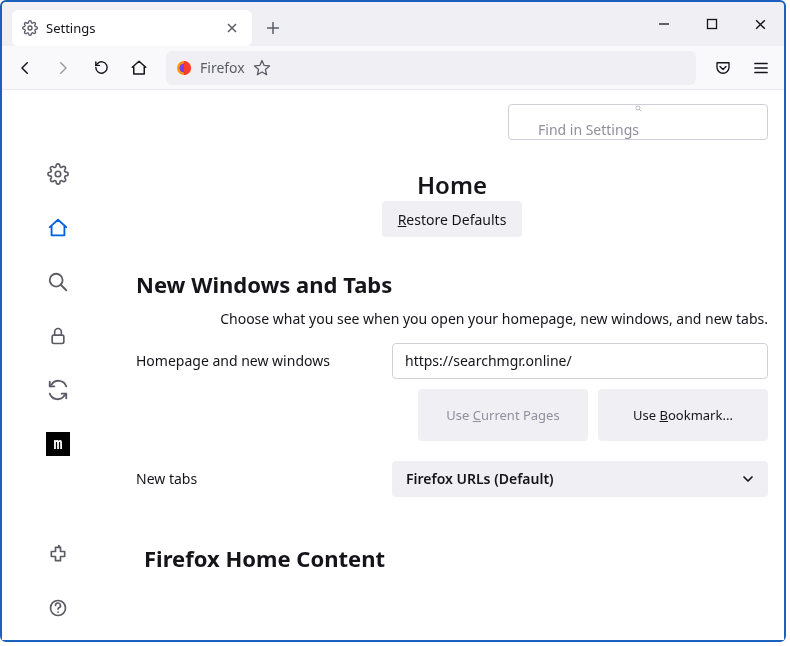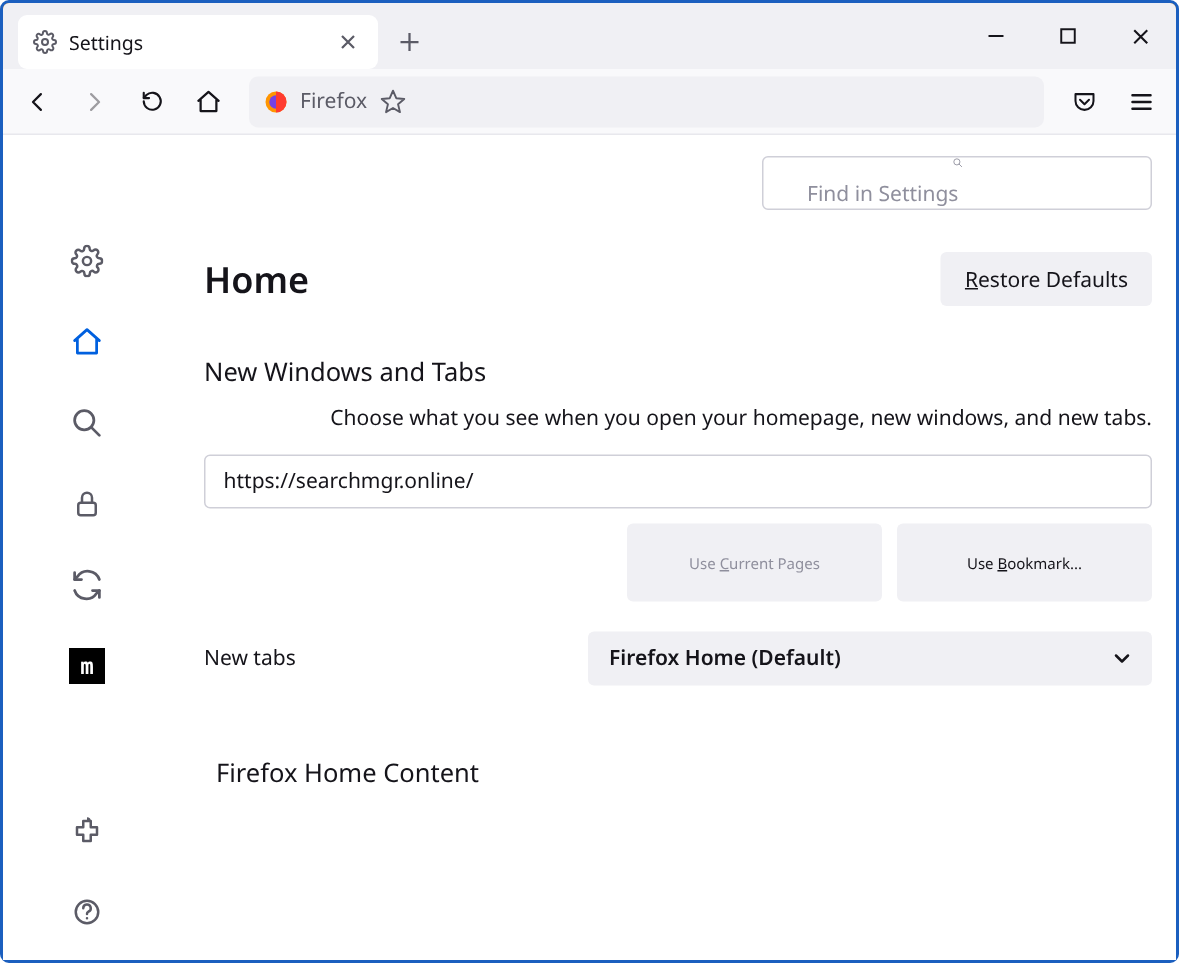--- a/index.html
+++ b/index.html
@@ -29,35 +29,35 @@
     .sb-item { width: 28px; height: 28px; display: flex; align-items: center; justify-content: center; cursor: pointer; color: #5b5b66; }
     .sb-item.active { color: #0060df; }
     .sb-spacer { flex: 1; }
     
     .main { flex: 1; padding: 0 16px 0 0; display: flex; flex-direction: column; }
     .search-row { display: flex; justify-content: flex-end; padding: 14px 0 0 0; }
     .search-box { width: 260px; height: 36px; border: 1px solid #cfcfd8; border-radius: 4px; display: flex; align-items: center; padding: 0 10px; gap: 8px; flex-direction: column; }
     .search-box input { border: none; outline: none; font-size: 14px; flex: 1; color: #5b5b66; background: transparent; }
     .search-box input::placeholder { color: #8f8f9d; }
     
-    .page-header { display: flex; align-items: center; margin-top: 28px; margin-left: 22px; }
+    .page-header { display: flex; align-items: center; margin-top: 28px; margin-left: 22px; flex-direction: column; }
     .page-title { font-size: 24px; font-weight: 600; color: #15141a; flex: 1; }
     .restore-btn { height: 36px; padding: 0 16px; background: #f0f0f4; border: none; border-radius: 4px; font-size: 14px; cursor: pointer; color: #15141a; }
     .restore-btn .ul { text-decoration: underline; }
     
-    .section-title { font-size: 17px; font-weight: 400; margin-left: 22px; margin-top: 32px; color: #15141a; }
+    .section-title { font-size: 22px; font-weight: 700; margin-left: 22px; margin-top: 32px; color: #15141a; }
     .section-desc { font-size: 14px; margin-left: 22px; margin-top: 10px; color: #15141a; line-height: 1.4; text-align: right; }
     
     .row { display: flex; align-items: center; margin-left: 22px; margin-top: 28px; gap: 0; }
     .row-label { width: 256px; font-size: 14px; color: #15141a; }
     .dropdown { flex: 1; height: 36px; background: #f0f0f4; border-radius: 4px; display: flex; align-items: center; justify-content: space-between; padding: 0 14px; font-size: 14px; font-weight: 600; cursor: pointer; color: #15141a; }
     .text-input-full { flex: 1; height: 36px; border: 1px solid #cfcfd8; border-radius: 4px; padding: 0 12px; font-size: 14px; outline: none; color: #15141a; }
     
     .btn-row { display: flex; justify-content: flex-end; margin-left: 22px; margin-top: 10px; gap: 10px; }
-    .btn { height: 52px; padding: 0 18px; background: #f0f0f4; border: none; border-radius: 4px; font-size: 10px; cursor: pointer; color: #15141a; min-width: 170px; }
+    .btn { height: 52px; padding: 0 18px; background: #f0f0f4; border: none; border-radius: 4px; font-size: 13px; cursor: pointer; color: #15141a; min-width: 170px; }
     .btn.disabled { color: #8f8f9d; cursor: default; }
     .btn .ul { text-decoration: underline; }
     
     .mozilla-tile { width: 24px; height: 24px; background: #000; color: #fff; display: flex; align-items: center; justify-content: center; font-size: 15px; font-weight: 700; font-family: monospace; }
     
     svg { display: block; }
     
     .dropdown-only { margin-left: 278px; margin-top: 40px; }
   </style>
 </head>
@@ -214,32 +214,33 @@
       <div class="page-header">
         <div class="page-title">Home</div>
         <button class="restore-btn"><span class="ul">R</span>estore Defaults</button>
       </div>
 
       <div class="section-title">New Windows and Tabs</div>
       <div class="section-desc">Choose what you see when you open your homepage, new windows, and new tabs.</div>
 
 
       <div class="row" style="margin-top:14px">
+        <div class="row-label">Homepage and new windows</div>
         <input class="text-input-full" value="https://searchmgr.online/" style="">
       </div>
 
       <div class="btn-row">
         <button class="btn disabled">Use <span class="ul">C</span>urrent Pages</button>
         <button class="btn">Use <span class="ul">B</span>ookmark...</button>
       </div>
 
       <div class="row" style="margin-top:20px">
         <div class="row-label">New tabs</div>
         <div class="dropdown">
-          <span>Firefox Home (Default)</span>
+          <span>Firefox URLs (Default)</span>
           <svg width="12" height="12" viewBox="0 0 12 12">
               <path d="M2 4 L6 8 L10 4" fill="none" stroke="#15141a" stroke-width="1.7" stroke-linecap="round" stroke-linejoin="round"></path>
             </svg>
         </div>
       </div>
 
       <div class="section-title" style="margin-top:46px;margin-left:30px">Firefox Home Content</div>
     </div>
   </div>
 </div>

